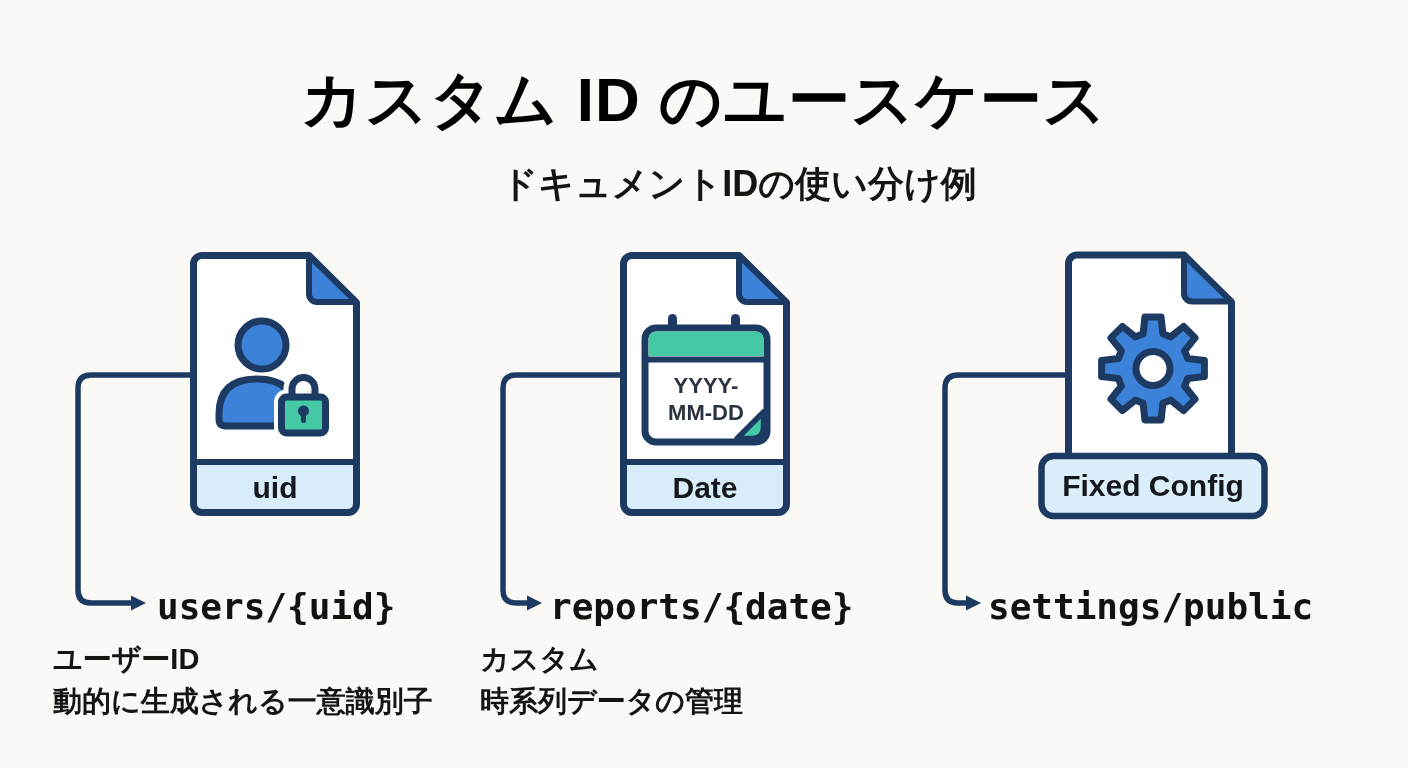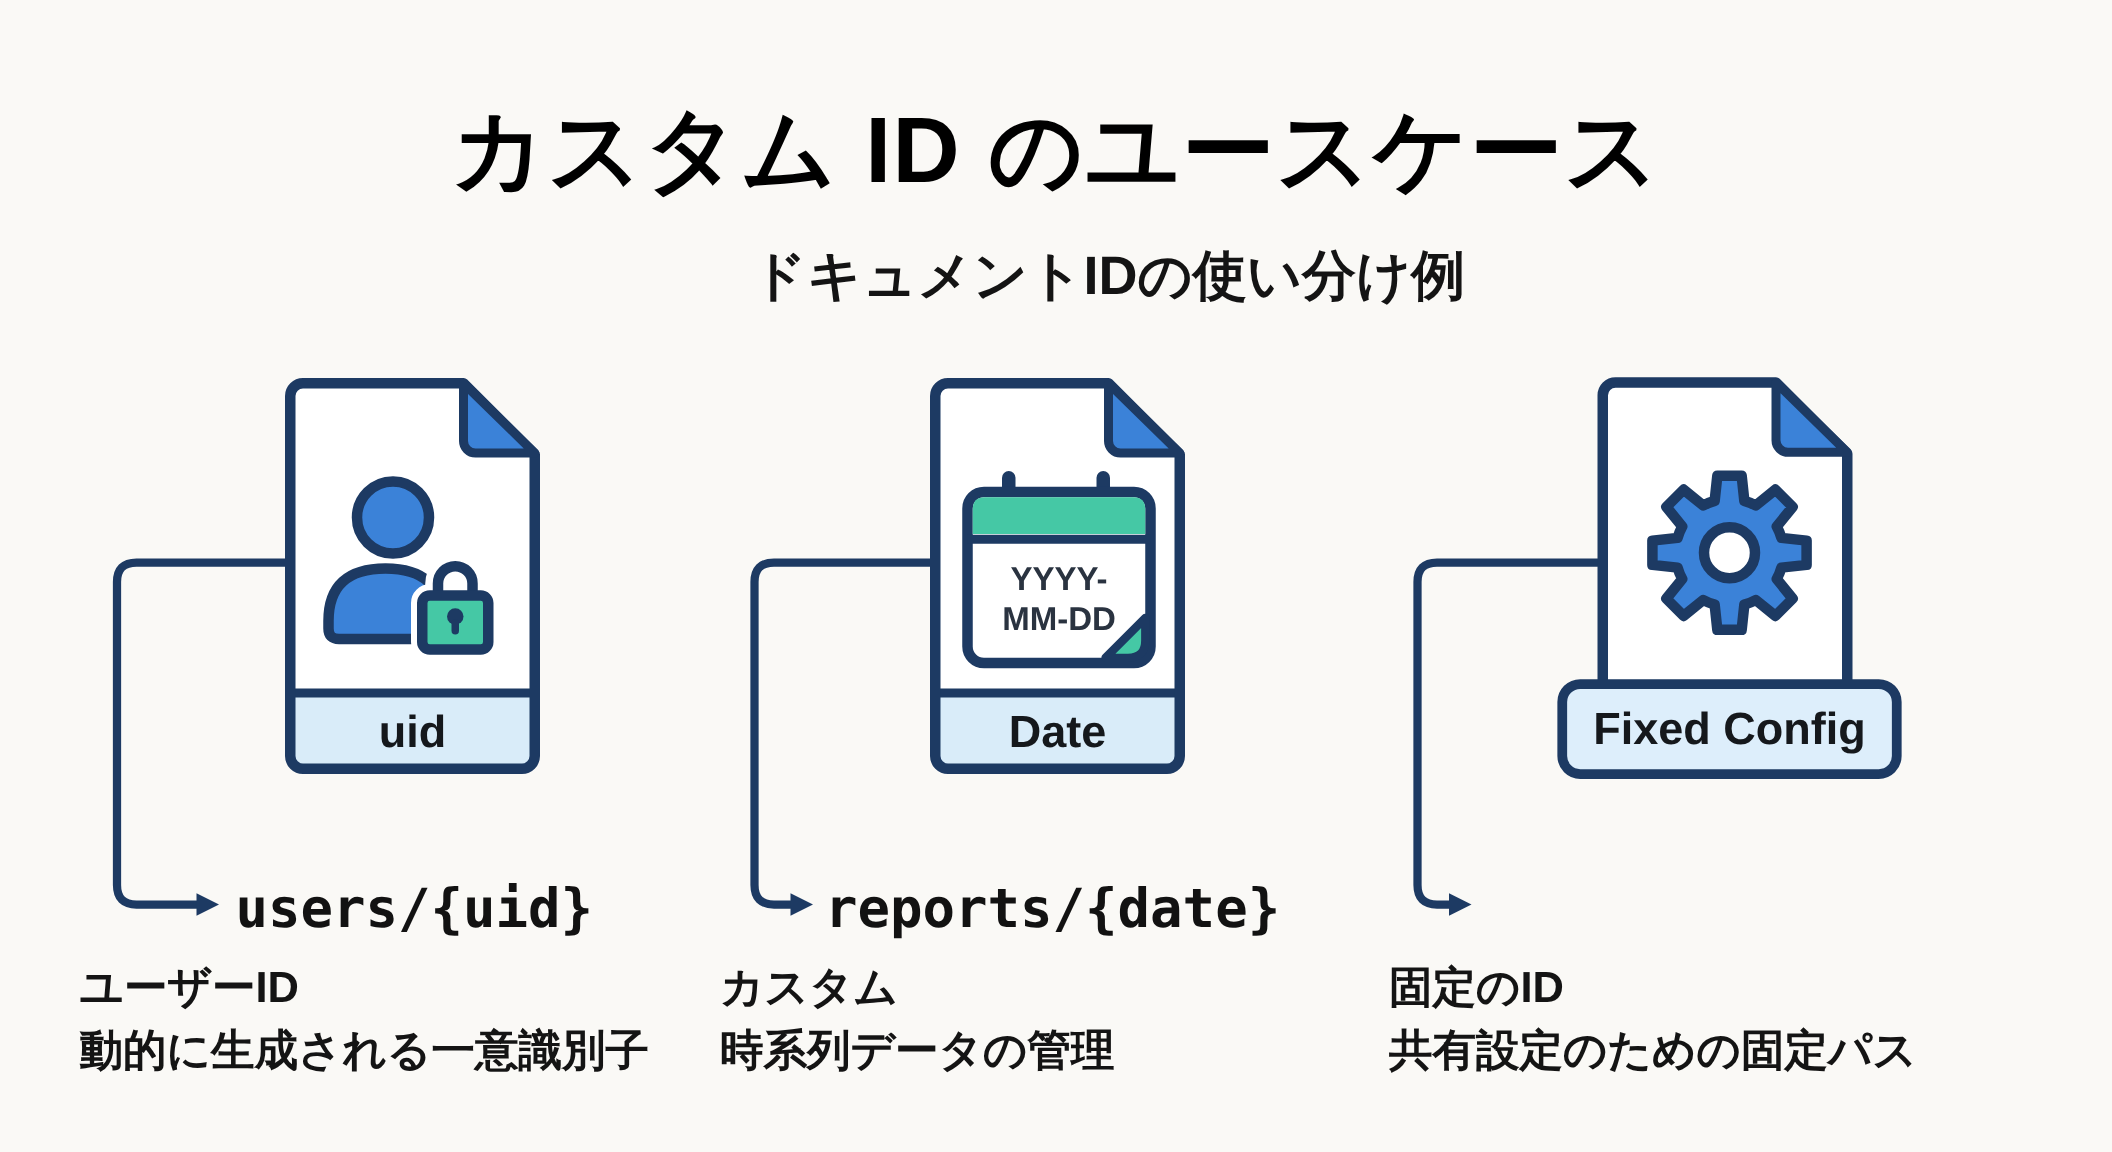--- a/index.html
+++ b/index.html
@@ -102,27 +102,24 @@
                A 36,36 0 0 1 132.5,87 L 145.6,76.4 L 157.1,87.9 L 146.5,101
                A 36,36 0 0 1 149.6,108.6 Z"></path>
       <circle cx="115" cy="118.5" r="17" fill="#ffffff" stroke="#1d3a63" stroke-width="7"></circle>
     </g>
     <rect x="3.5" y="206" width="223" height="60" rx="12" fill="#ddeefb" stroke="#1d3a63" stroke-width="6.5"></rect>
     <text class="band-label" x="115" y="246" text-anchor="middle">Fixed Config</text>
   </svg>
 
   <div class="code code1">users/{uid}</div>
   <div class="code code2">reports/{date}</div>
+  <div class="code code3">settings/public</div>
 
   <div class="desc desc1">
     <div>ユーザーID</div>
     <div>動的に生成される一意識別子</div>
   </div>
   <div class="desc desc2">
     <div>カスタム</div>
     <div>時系列データの管理</div>
   </div>
-  <div class="desc desc3">
-    <div>固定のID</div>
-    <div>共有設定のための固定パス</div>
-  </div>
 
 </div>
 
 </body></html>

